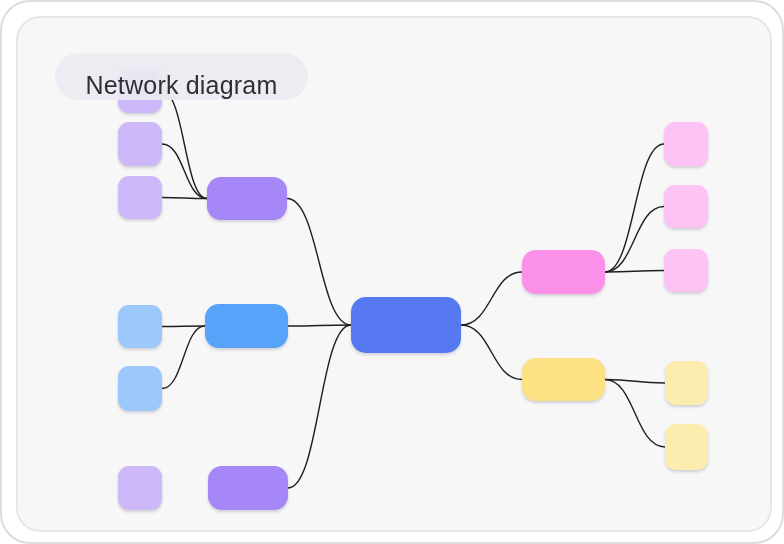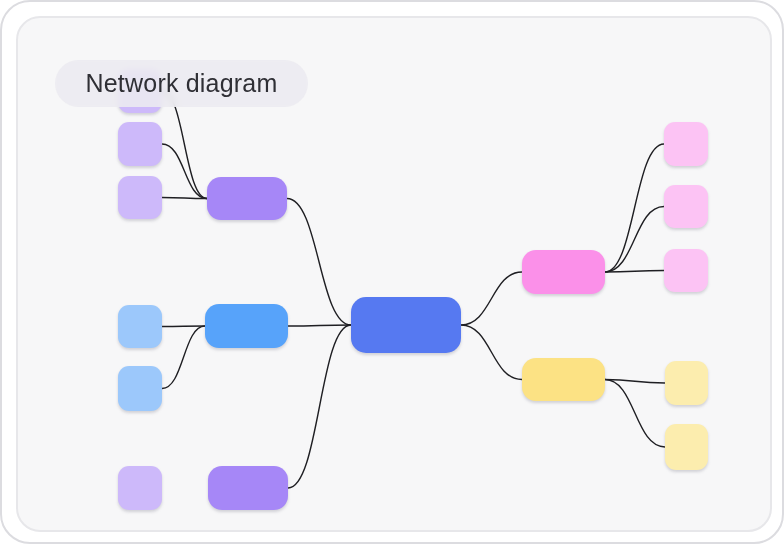--- a/index.html
+++ b/index.html
@@ -39,28 +39,28 @@
   }
   .node {
     position: absolute;
     border-radius: 11px;
     box-shadow: 0 2px 3px rgba(110,110,130,0.28);
   }
   .node.wide { border-radius: 14px; }
   .node.hub  { border-radius: 15px; }
   .title-pill {
     position: absolute;
-    left: 37px; top: 42px;
+    left: 37px; top: 35px;
     width: 253px; height: 47px;
     background: rgba(236,235,240,0.88);
     -webkit-backdrop-filter: blur(3px);
     backdrop-filter: blur(3px);
     border-radius: 24px;
     display: flex;
-    align-items: center;
+    align-items: flex-end;
     justify-content: center;
   }
   .title-pill span {
     font-size: 25px;
     font-weight: 500;
     letter-spacing: 0.2px;
     color: #2f2f35;
   }
 </style>
 </head>

